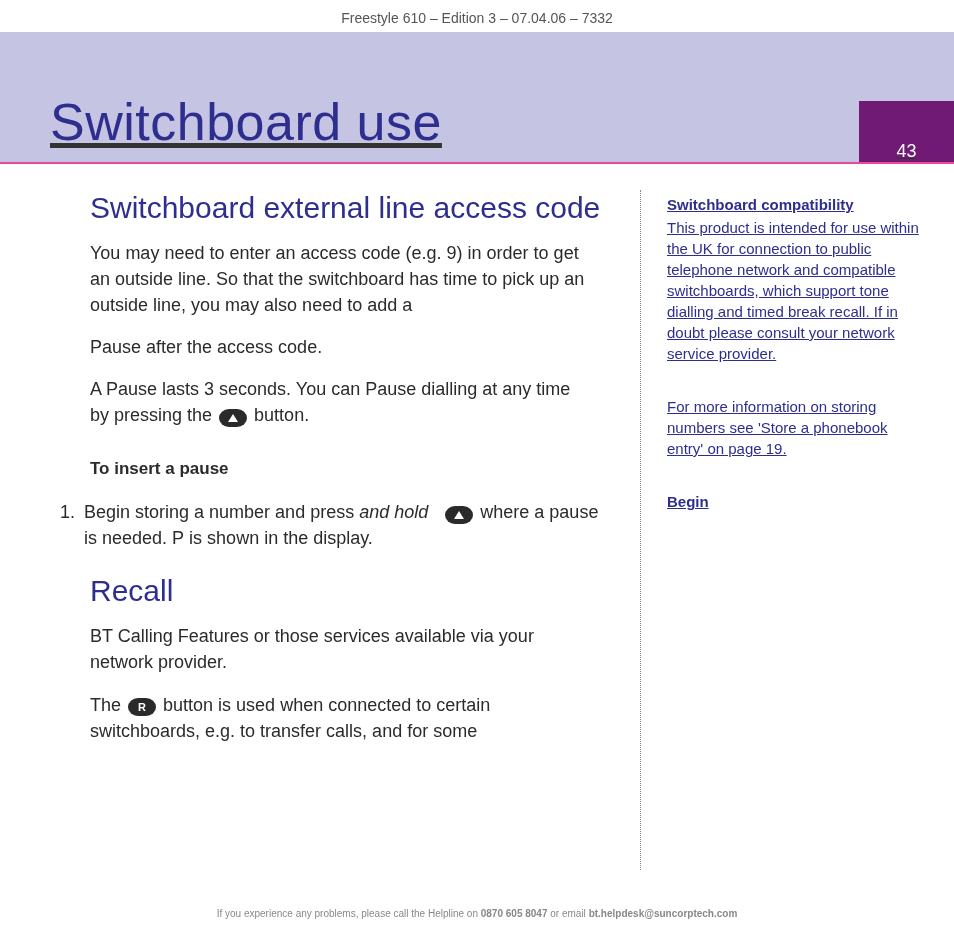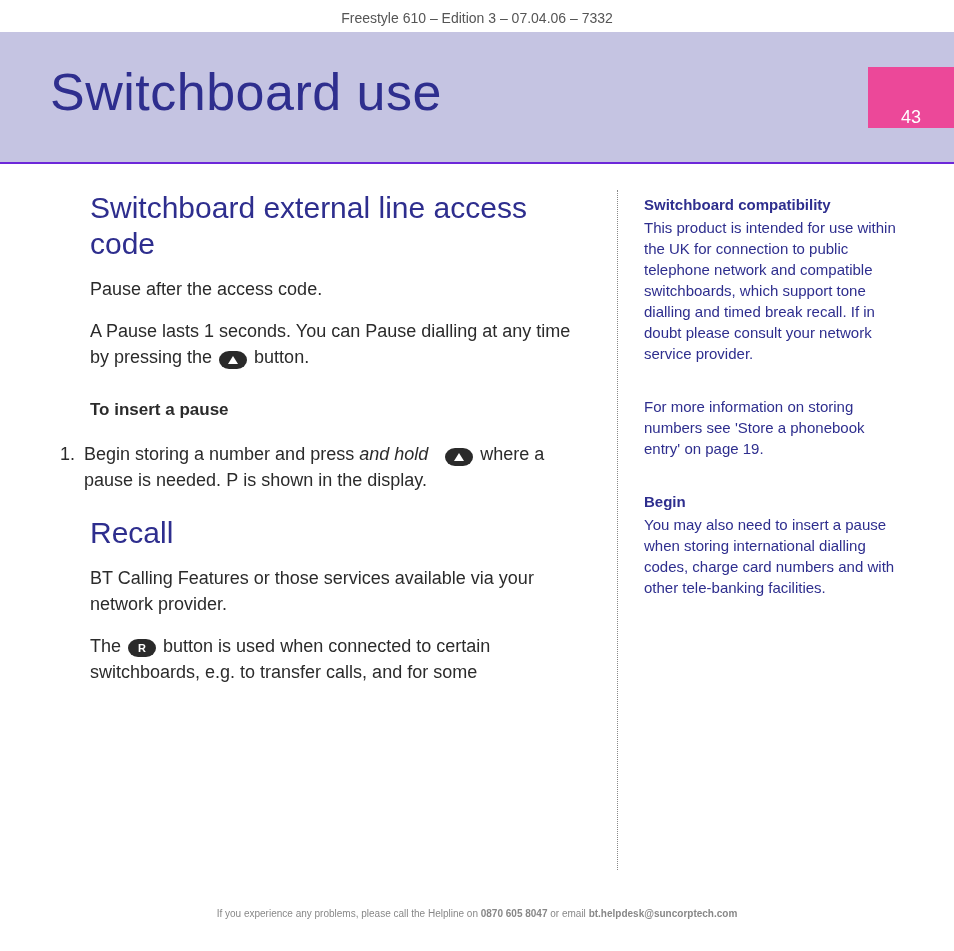--- a/index.html
+++ b/index.html
@@ -13,53 +13,54 @@
   .doc-header {
     text-align: center;
     font-size: 14px;
     color: #555;
     padding: 10px 0 6px;
     font-family: Arial, sans-serif;
     border-radius: 7px;
   }
   .banner {
     display: flex;
-    align-items: center;
+    align-items: flex-end;
     height: 130px;
     background: #c5c4e2;
-    border-bottom: 2px solid #6d28d9;
+    border-bottom: 2px solid #ec4899;
     position: relative;
+    text-decoration: underline;
   }
   .banner-title-wrap {
     flex: 1;
     display: flex;
     align-items: flex-end;
     padding: 0 0 10px 50px;
   }
   .banner-title {
     font-size: 52px;
     font-weight: 300;
     color: #2e2e8e;
     letter-spacing: .5px;
   }
   .page-tab {
-    width: 86px;
-    background: #ec4899;
+    width: 95px;
+    background: #701a75;
     color: #fff;
     display: flex;
     align-items: center;
     justify-content: center;
     font-size: 18px;
     position: relative;
     top: 0;
   }
   .page-tab-inner { padding-top: 40px; }
   .content {
     display: flex;
-    padding: 26px 40px 20px 40px;
+    padding: 26px 17px 20px 40px;
     min-height: 680px;
   }
   .main {
     flex: 1;
     padding: 0 24px 0 50px;
     font-size: 18px;
     line-height: 1.45;
     color: #2b2b2b;
   }
   .divider {
@@ -106,21 +107,21 @@
     width: 28px;
     height: 18px;
     background: #2a2a2a;
     border-radius: 10px / 9px;
     color: #fff;
     vertical-align: -3px;
     margin: 0 2px;
     position: relative;
   }
   .icon-btn svg { display:block; }
-  .side-block { margin-bottom: 32px; }
+  .side-block { margin-bottom: 32px; text-decoration: underline; }
   .side-title { font-weight: 700; color: #2e2e8e; margin-bottom: 2px; }
   .footer {
     text-align: center;
     font-size: 10px;
     color: #888;
     padding: 18px 20px 22px;
     font-weight: 400;
   }
   .footer .strong { font-weight: 700; color: #888; }
 </style>
@@ -136,24 +137,25 @@
   <div class="page-tab">
     <div class="page-tab-inner">43</div>
   </div>
 </div>
 
 <div class="content">
   <div class="main">
 
     <div class="h2">Switchboard external line access code</div>
 
+    <p class="para narrow">You may need to enter an access code (e.g. 9) in order to get an outside line. So that the switchboard has time to pick up an outside line, you may also need to add a</p>
     <p class="para">Pause after the access code.</p>
 
     <p class="para narrow">
-      <span>A Pause lasts 1 seconds. You can Pause dialling at any time by pressing the </span>
+      <span>A Pause lasts 3 seconds. You can Pause dialling at any time by pressing the </span>
       <span class="icon-btn">
         <svg width="16" height="12" viewBox="0 0 16 12">
           <path d="M8 2 L13 10 L3 10 Z" fill="#fff"></path>
         </svg>
       </span>
       <span> button.</span>
     </p>
 
     <div class="bold-sub">To insert a pause</div>
 
@@ -195,21 +197,20 @@
   <div class="sidebar">
     <div class="side-block">
       <div class="side-title">Switchboard compatibility</div>
       <div>This product is intended for use within the UK for connection to public telephone network and compatible switchboards, which support tone dialling and timed break recall. If in doubt please consult your network service provider.</div>
     </div>
     <div class="side-block">
       <div>For more information on storing numbers see 'Store a phonebook entry' on page 19.</div>
     </div>
     <div class="side-block">
       <div class="side-title">Begin</div>
-      <div>You may also need to insert a pause when storing international dialling codes, charge card numbers and with other tele-banking facilities.</div>
     </div>
   </div>
 </div>
 
 <div class="footer">
   <span>If you experience any problems, please call the Helpline on </span>
   <span class="strong">0870 605 8047</span>
   <span> or email </span>
   <span class="strong">bt.helpdesk@suncorptech.com</span>
 </div>

